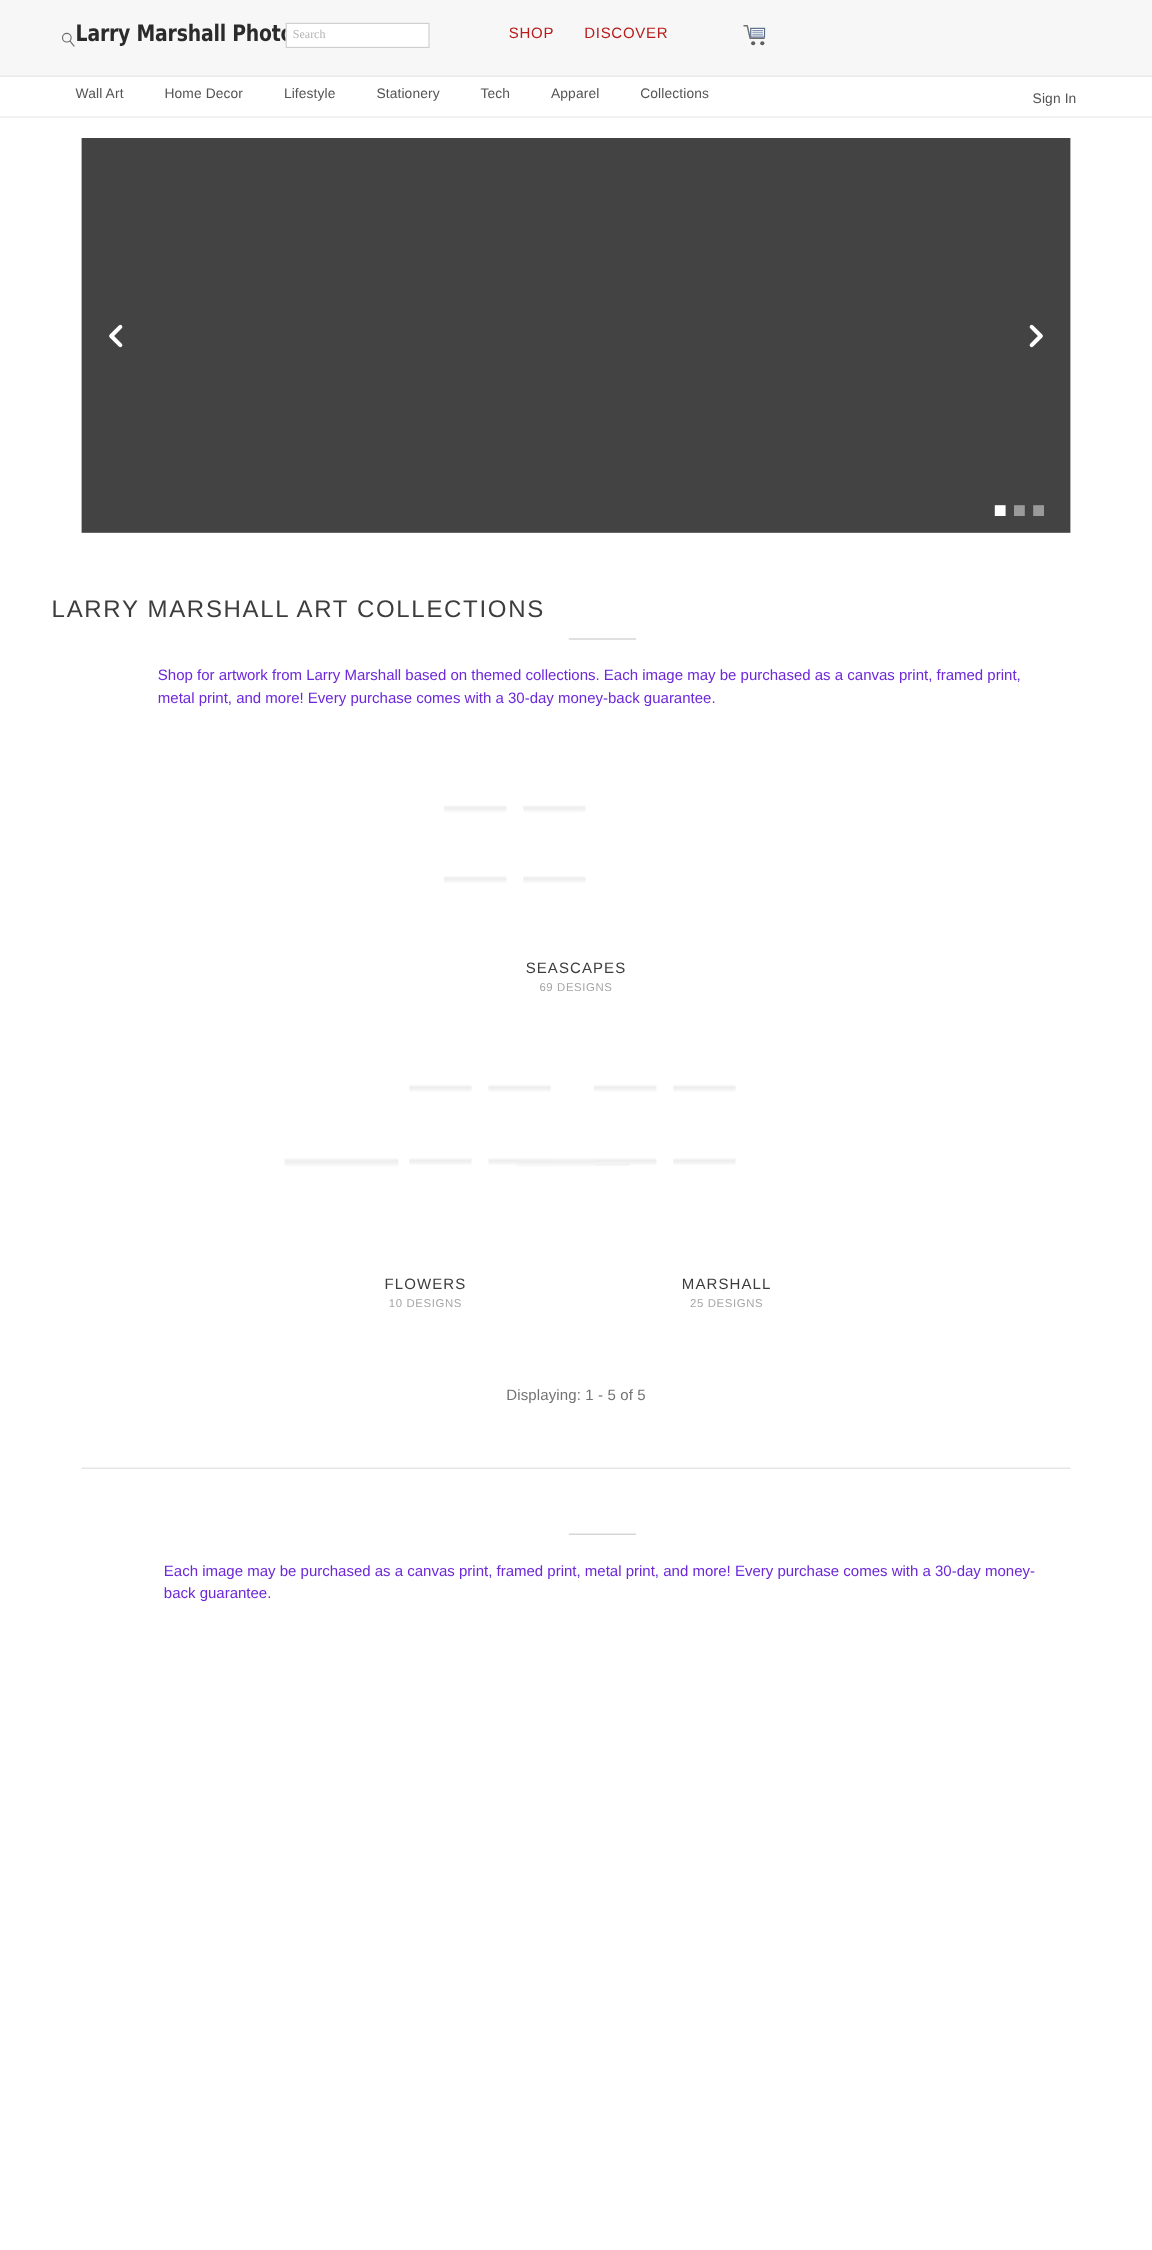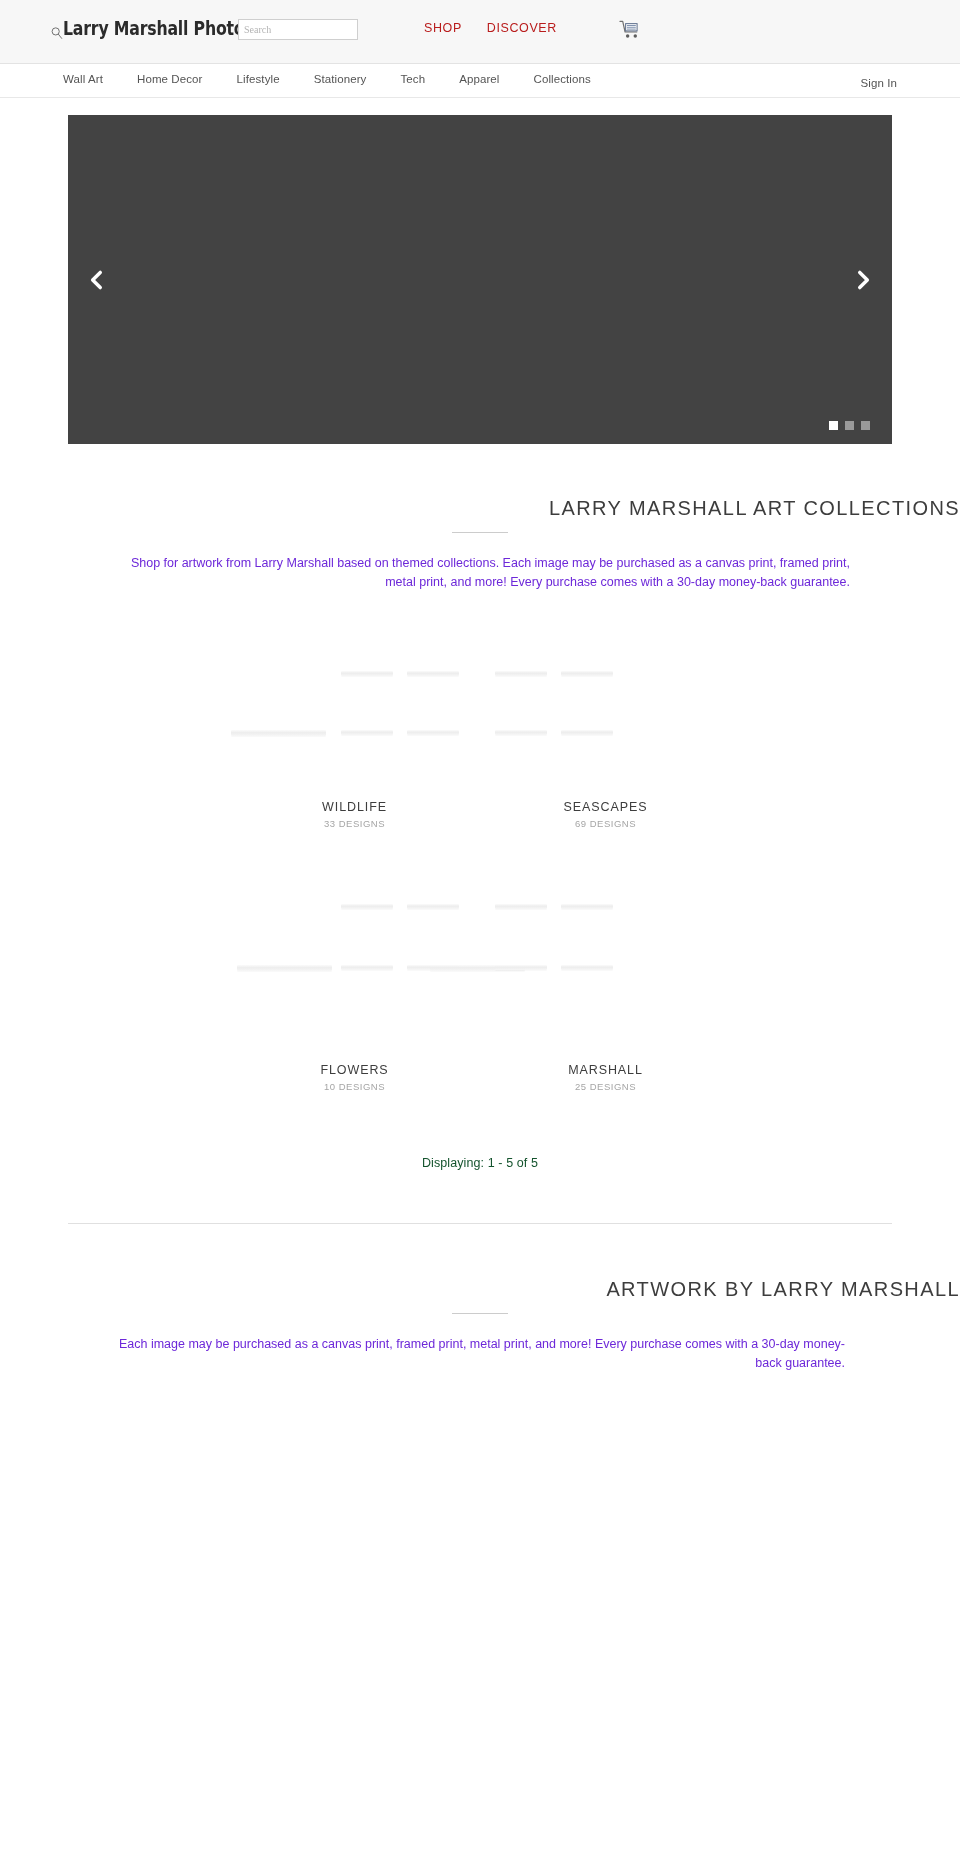--- a/index.html
+++ b/index.html
@@ -145,21 +145,21 @@
   }
   .dot {
     width: 9px;
     height: 9px;
     background: #9a9a9a;
     cursor: pointer;
   }
   .dot.active { background: #ffffff; }
 
   
-  .section { text-align: right; }
+  .section { text-align: left; padding-left: 43px; }
   .sec-title {
     font-size: 20px;
     letter-spacing: 1.4px;
     color: #3d3d3d;
     font-weight: 400;
     margin: 0;
   }
   .sec-rule {
     width: 56px;
     height: 1px;
@@ -216,21 +216,21 @@
     font-size: 9.5px;
     letter-spacing: 0.5px;
     color: #a5a5a5;
   }
   .row2 { margin-top: 58px; }
 
   .displaying {
     margin-top: 64px;
     text-align: center;
     font-size: 12.5px;
-    color: #14532d;
+    color: #737373;
     letter-spacing: 0.1px;
   }
 
   .divider {
     width: 824px;
     height: 1px;
     background: #e0e0e0;
     margin: 53px auto 0 auto;
   }
 
@@ -324,31 +324,20 @@
 <div class="section" style="margin-top:53px;">
   <h2 class="sec-title">LARRY MARSHALL ART COLLECTIONS</h2>
   <div class="sec-rule"></div>
   <p class="sec-desc">Shop for artwork from Larry Marshall based on themed collections. Each image may be purchased as a canvas print, framed print, metal print, and more! Every purchase comes with a 30-day money-back guarantee.</p>
 </div>
 
 <div class="collections">
 
   <div class="coll-row">
 
-    <div class="coll-cell">
-      <div class="coll-thumb">
-        <span class="sk" style="left:112px; top:47px; width:52px; height:5px;"></span>
-        <span class="sk" style="left:178px; top:47px; width:52px; height:5px;"></span>
-        <span class="sk" style="left:2px;   top:106px; width:95px; height:6px;"></span>
-        <span class="sk" style="left:112px; top:106px; width:52px; height:5px;"></span>
-        <span class="sk" style="left:178px; top:106px; width:52px; height:5px;"></span>
-      </div>
-      <div class="coll-name">WILDLIFE</div>
-      <div class="coll-count">33 DESIGNS</div>
-    </div>
 
 
     <div class="coll-cell">
       <div class="coll-thumb">
         <span class="sk" style="left:15px;  top:47px; width:52px; height:5px;"></span>
         <span class="sk" style="left:81px;  top:47px; width:52px; height:5px;"></span>
         <span class="sk" style="left:15px;  top:106px; width:52px; height:5px;"></span>
         <span class="sk" style="left:81px;  top:106px; width:52px; height:5px;"></span>
       </div>
       <div class="coll-name">SEASCAPES</div>
@@ -385,18 +374,17 @@
 
   </div>
 
 </div>
 
 <div class="displaying">Displaying: 1 - 5 of 5</div>
 
 <div class="divider"></div>
 
 <div class="section artwork-section">
-  <h2 class="sec-title">ARTWORK BY LARRY MARSHALL</h2>
   <div class="sec-rule"></div>
   <p class="sec-desc">Each image may be purchased as a canvas print, framed print, metal print, and more! Every purchase comes with a 30-day money-back guarantee.</p>
 </div>
 
 <div class="artwork-grid"></div>
 
 </body></html>

